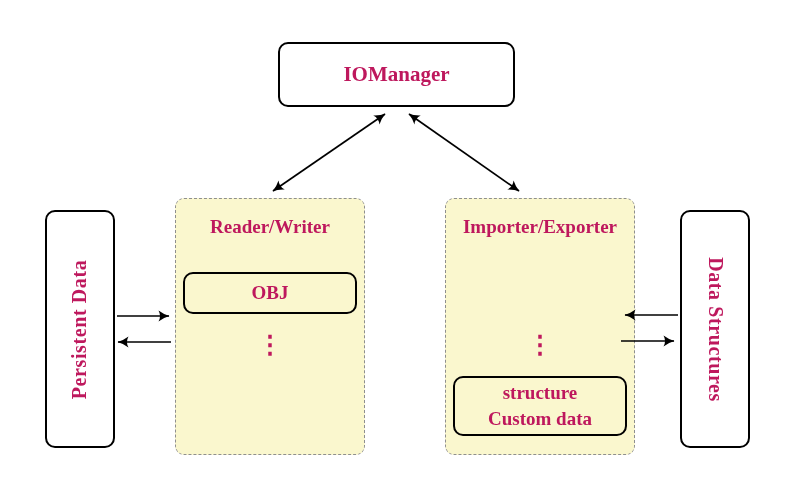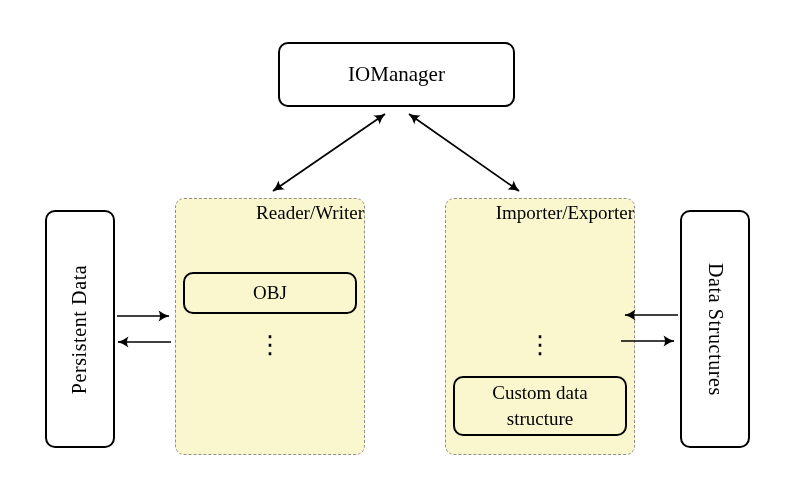--- a/index.html
+++ b/index.html
@@ -1,22 +1,23 @@
 <!DOCTYPE html>
 <html><head>
 <meta charset="utf-8">
 <style>
   html, body { margin: 0; padding: 0; background: #ffffff; }
   .canvas {
     position: relative;
     width: 800px; height: 489px;
     background: #ffffff;
     font-family: "Liberation Serif", "DejaVu Serif", serif;
-    color: #000000;
+    color: #be185d;
     overflow: hidden;
+    font-weight: bold;
   }
   
   .node {
     position: absolute;
     box-sizing: border-box;
     background: #ffffff;
     border: 2.5px solid #000000;
     border-radius: 10px;
     display: flex;
     align-items: center;
@@ -32,21 +33,21 @@
   
   .container {
     position: absolute;
     box-sizing: border-box;
     background: #FAF7CE;
     border: 1.5px dashed #8F8F8F;
     border-radius: 9px;
   }
   #reader-writer    { left: 175px; top: 198px; width: 190px; height: 257px; }
   #importer-exporter{ left: 428px; top: 198px; width: 190px; height: 257px; margin-left: 17px; }
-  .ctitle { text-align: right; padding-top: 3px; font-size: 19px; }
+  .ctitle { text-align: center; padding-top: 17px; font-size: 19px; }
 
   
   .inner {
     position: absolute;
     left: 7px; right: 7px;
     box-sizing: border-box;
     border: 2.5px solid #000000;
     border-radius: 10px;
     background: #FAF7CE;
     display: flex;
@@ -98,22 +99,22 @@
     <div class="inner inner-top">
       <span>OBJ</span>
     </div>
     <div class="dots">⋮</div>
   </div>
 
   <div class="container" id="importer-exporter">
     <div class="ctitle">Importer/Exporter</div>
     <div class="dots">⋮</div>
     <div class="inner inner-bottom">
+      <span>structure</span>
       <span>Custom data</span>
-      <span>structure</span>
     </div>
   </div>
 
   <svg class="arrows" viewBox="0 0 800 489" xmlns="http://www.w3.org/2000/svg">
     <defs>
       <marker id="ah" markerUnits="userSpaceOnUse" markerWidth="12" markerHeight="12" viewBox="0 0 12 12" refX="11" refY="6" orient="auto-start-reverse">
         <path d="M0.5,0.5 Q6,4.6 11.5,6 Q6,7.4 0.5,11.5 Q3.6,6 0.5,0.5 z" fill="#000000"></path>
       </marker>
     </defs>
     <line x1="385" y1="114" x2="273" y2="191" marker-start="url(#ah)" marker-end="url(#ah)"></line>

